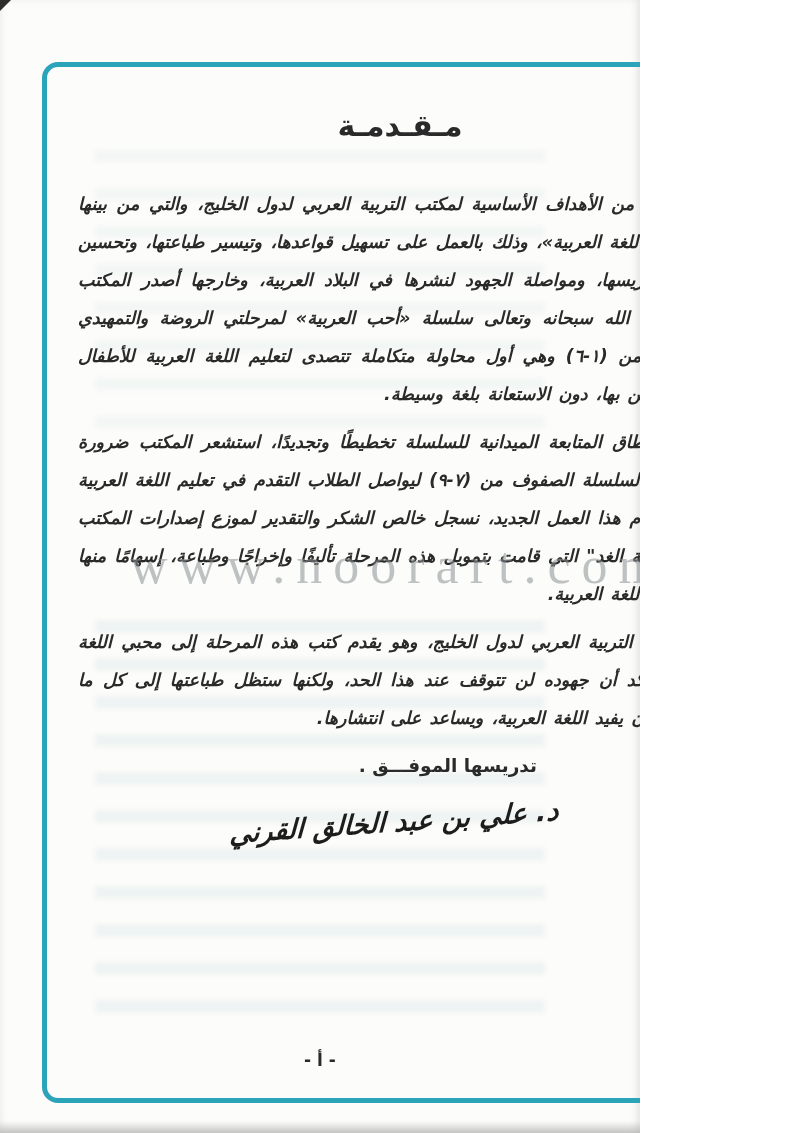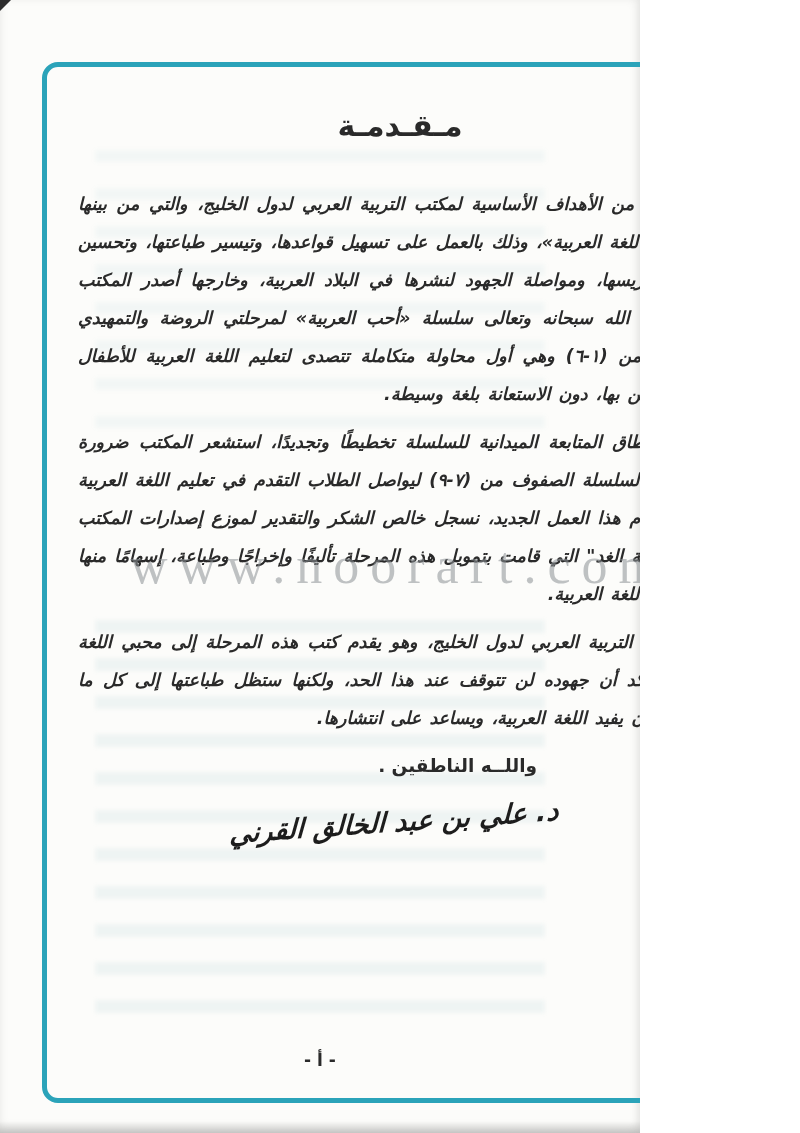--- a/index.html
+++ b/index.html
@@ -118,21 +118,21 @@
 
   <div class="frame"></div>
 
   <div class="content">
     <h1 class="title">مـقـدمـة</h1>
 
     <p class="body-par">انطلاقاً من الأهداف الأساسية لمكتب التربية العربي لدول الخليج، والتي من بينها «النهوض باللغة العربية»، وذلك بالعمل على تسهيل قواعدها، وتيسير طباعتها، وتحسين أساليب تدريسها، ومواصلة الجهود لنشرها في البلاد العربية، وخارجها أصدر المكتب بتوفيق من الله سبحانه وتعالى سلسلة «أحب العربية» لمرحلتي الروضة والتمهيدي والصفوف من (١-٦) وهي أول محاولة متكاملة تتصدى لتعليم اللغة العربية للأطفال غير الناطقين بها، دون الاستعانة بلغة وسيطة.</p>
     <p class="body-par">وفي نطاق المتابعة الميدانية للسلسلة تخطيطًا وتجديدًا، استشعر المكتب ضرورة أن تغطي السلسلة الصفوف من (٧-٩) ليواصل الطلاب التقدم في تعليم اللغة العربية وإننا إذ نقدم هذا العمل الجديد، نسجل خالص الشكر والتقدير لموزع إصدارات المكتب "مكتبة تربية الغد" التي قامت بتمويل هذه المرحلة تأليفًا وإخراجًا وطباعة، إسهامًا منها في خدمة اللغة العربية.</p>
     <p class="body-par">ومكتب التربية العربي لدول الخليج، وهو يقدم كتب هذه المرحلة إلى محبي اللغة العربية، يؤكد أن جهوده لن تتوقف عند هذا الحد، ولكنها ستظل طباعتها إلى كل ما من شأنه أن يفيد اللغة العربية، ويساعد على انتشارها.</p>
 
-    <div class="closing">واللــه الناطقين .</div>
+    <div class="closing">تدريسها الموفـــق .</div>
 
     <div class="signature">د. علي بن عبد الخالق القرني</div>
   </div>
 
   <div class="watermark">www.noorart.com</div>
 
   <div class="pagenum">- أ -</div>
 
 </div>
 

